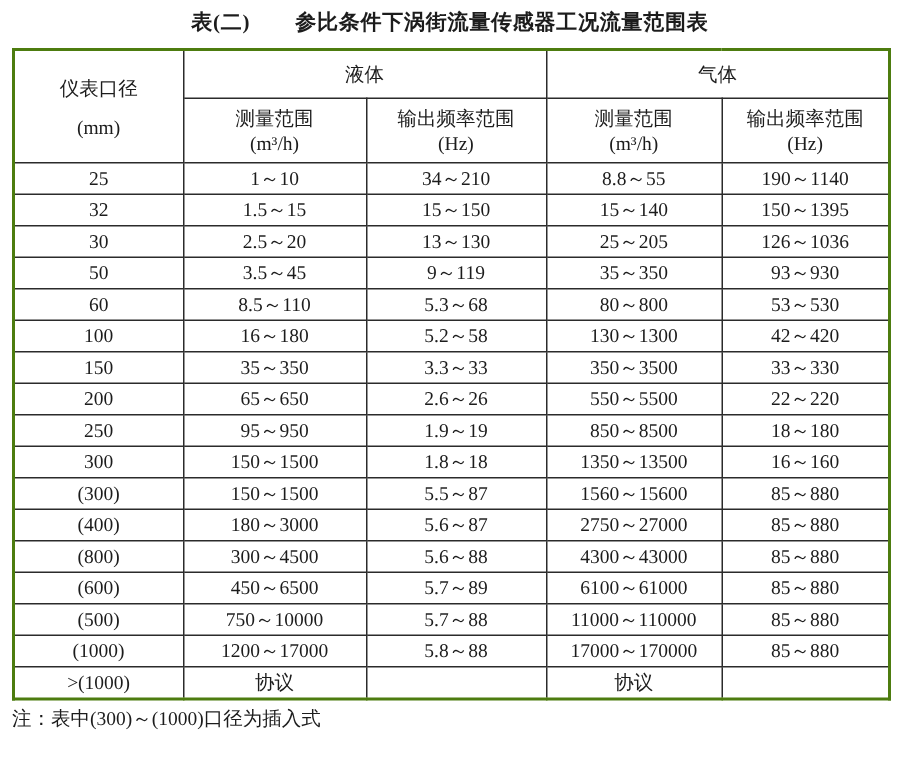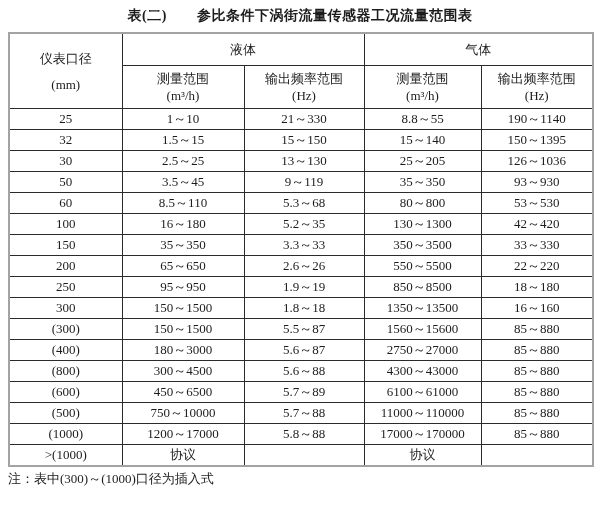--- a/index.html
+++ b/index.html
@@ -29,21 +29,21 @@
     line-height: 21px;
   }
   .title-gap {
     display: inline-block;
     width: 30px;
   }
   table.flow-table {
     width: 584px;
     border-collapse: collapse;
     table-layout: fixed;
-    border: 2px solid #a3a3a3;
+    border: 2px solid #4d7c0f;
     margin-top: 6px;
   }
   .flow-table th,
   .flow-table td {
     border: 1px solid #2b2b2b;
     text-align: center;
     vertical-align: middle;
     font-weight: normal;
     font-size: 13px;
     padding: 0;
@@ -115,34 +115,34 @@
         <th>
           <div class="hdr-line">输出频率范围</div>
           <div class="hdr-line">(Hz)</div>
         </th>
       </tr>
     </thead>
     <tbody>
         <tr>
           <td>25</td>
           <td>1～10</td>
-          <td>21～330</td>
+          <td>34～210</td>
           <td>8.8～55</td>
           <td>190～1140</td>
         </tr>
         <tr>
           <td>32</td>
           <td>1.5～15</td>
           <td>15～150</td>
           <td>15～140</td>
           <td>150～1395</td>
         </tr>
         <tr>
           <td>30</td>
-          <td>2.5～25</td>
+          <td>2.5～20</td>
           <td>13～130</td>
           <td>25～205</td>
           <td>126～1036</td>
         </tr>
         <tr>
           <td>50</td>
           <td>3.5～45</td>
           <td>9～119</td>
           <td>35～350</td>
           <td>93～930</td>
@@ -150,21 +150,21 @@
         <tr>
           <td>60</td>
           <td>8.5～110</td>
           <td>5.3～68</td>
           <td>80～800</td>
           <td>53～530</td>
         </tr>
         <tr>
           <td>100</td>
           <td>16～180</td>
-          <td>5.2～35</td>
+          <td>5.2～58</td>
           <td>130～1300</td>
           <td>42～420</td>
         </tr>
         <tr>
           <td>150</td>
           <td>35～350</td>
           <td>3.3～33</td>
           <td>350～3500</td>
           <td>33～330</td>
         </tr>

